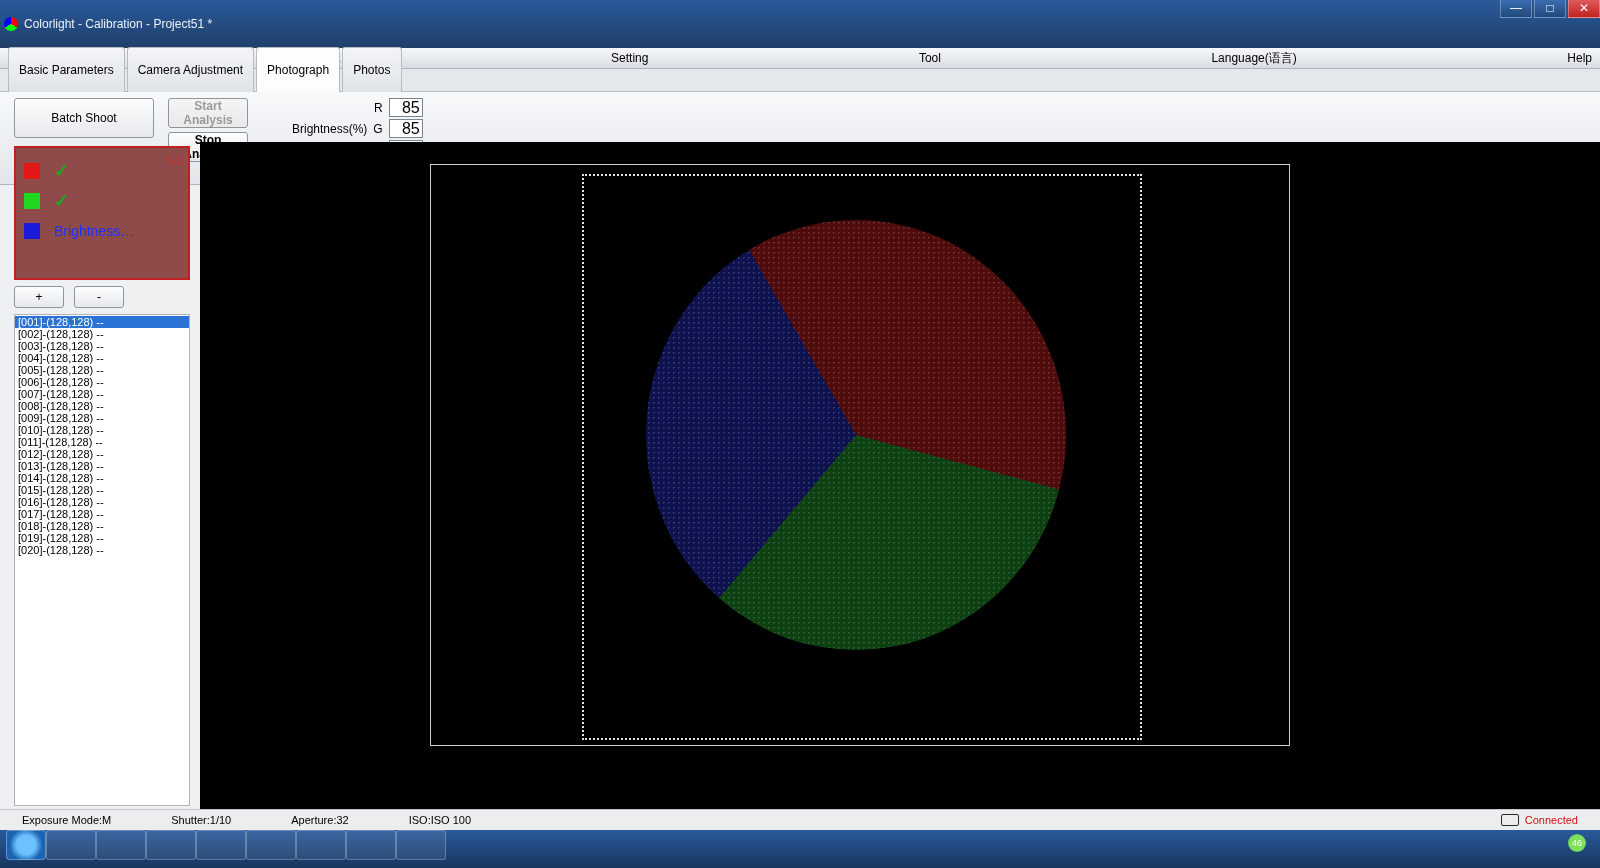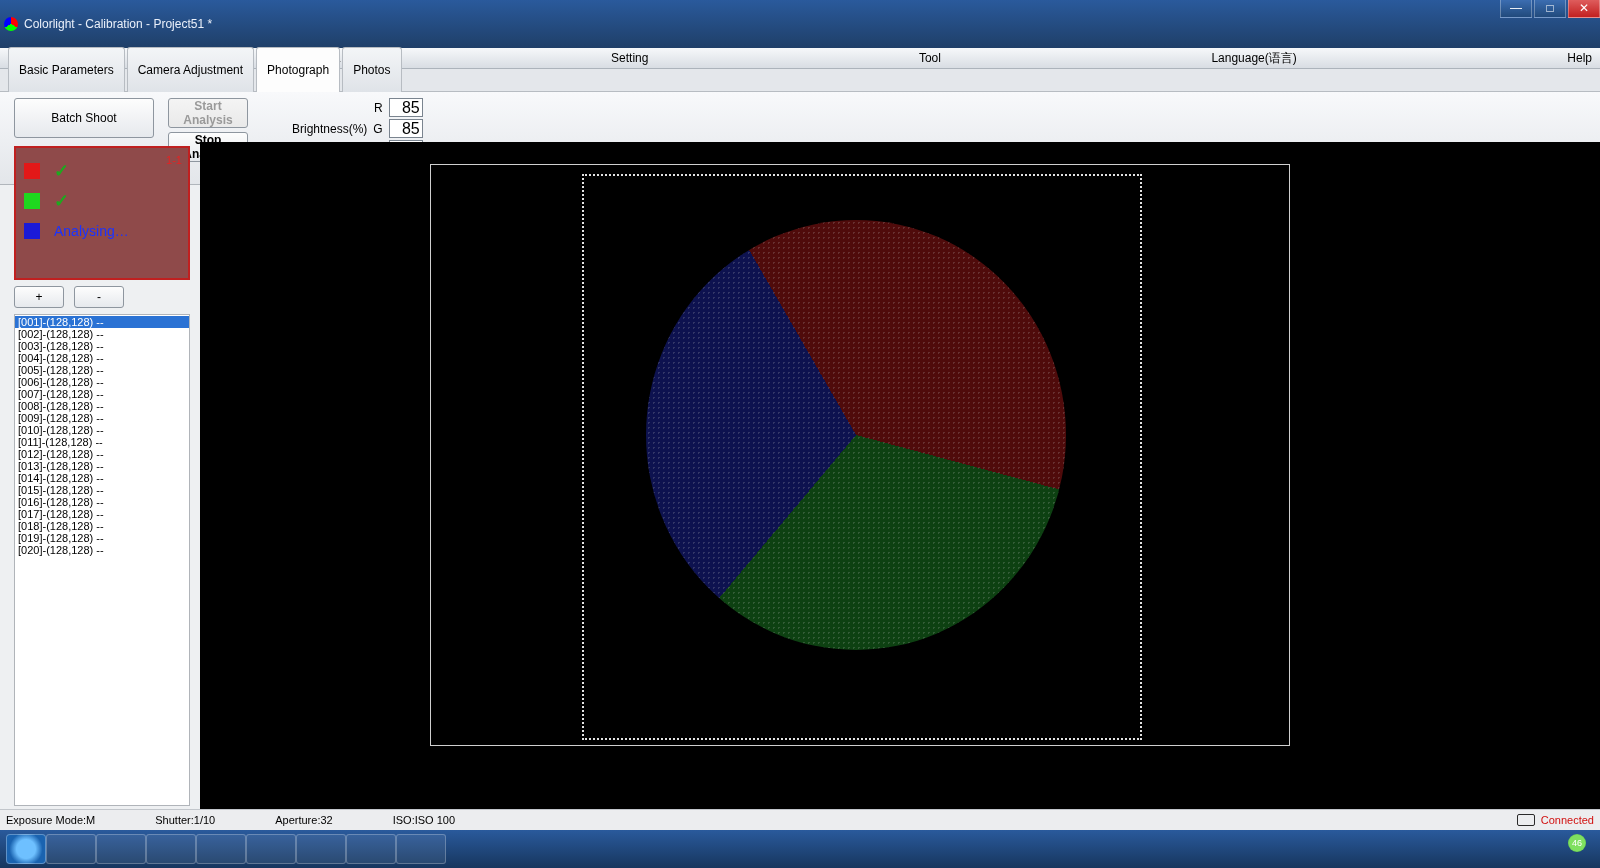--- a/index.html
+++ b/index.html
@@ -196,33 +196,33 @@
 
 #statusbar {
   position:absolute;
   bottom:38px; left:0; right:0;
   height:20px;
   background:#ecedef;
   border-top:1px solid #c2c6cb;
   display:flex;
   align-items:center;
   gap:60px;
-  padding:0 6px;
+  padding:0 22px;
   font-size:11px;
 }
 #statusbar .right { margin-left:auto; display:flex; align-items:center; gap:6px;}
 #statusbar .connected { color:#d11010;}
 #statusbar .neticon{
   width:16px; height:10px; border:1px solid #2a2a2a; border-radius:2px; position:relative;
 }
 
 #taskbar{
   position:absolute; left:0; right:0; bottom:0; height:38px;
   background:linear-gradient(to bottom,#2a5a9c,#17365e);
-  display:flex; align-items:center; padding:0 6px; gap:0;
+  display:flex; padding:0 6px; gap:0;
 }
 #taskbar .start{
   width:38px;height:28px;border-radius:4px;
   background:radial-gradient(circle at 50% 50%,#6ec0ff 0 40%,#1a63b0 70%);
   border:1px solid rgba(255,255,255,.3);
 }
 #taskbar .ticon{
   width:48px;height:28px;border:1px solid rgba(255,255,255,.25);
   background:rgba(255,255,255,.08); border-radius:3px;
 }
@@ -296,21 +296,21 @@
       <div class="row">
         <div class="sq" style="background:#e31818"></div>
         <div class="chk">✓</div>
       </div>
       <div class="row">
         <div class="sq" style="background:#1fd81f"></div>
         <div class="chk">✓</div>
       </div>
       <div class="row">
         <div class="sq" style="background:#1a1ad8"></div>
-        <div class="analysing">Analysing…</div>
+        <div class="analysing">Brightness…</div>
       </div>
     </div>
 
     <div id="plusminus">
       <button class="smallbtn">+</button>
       <button class="smallbtn">-</button>
     </div>
 
     <div id="filelist">
         <div class="li sel">[001]-(128,128) --</div>

